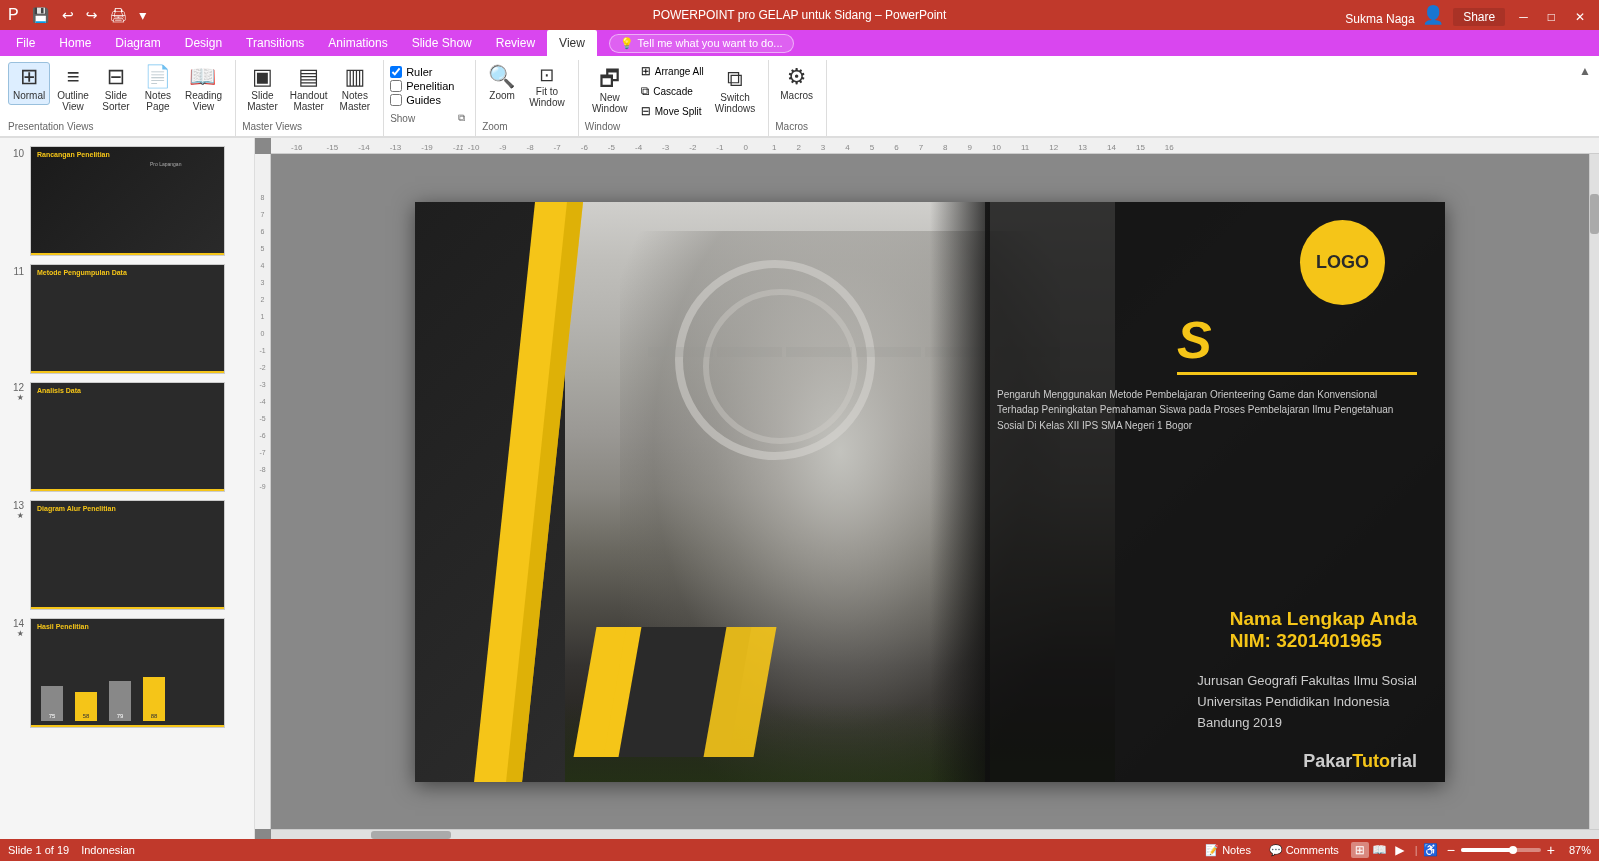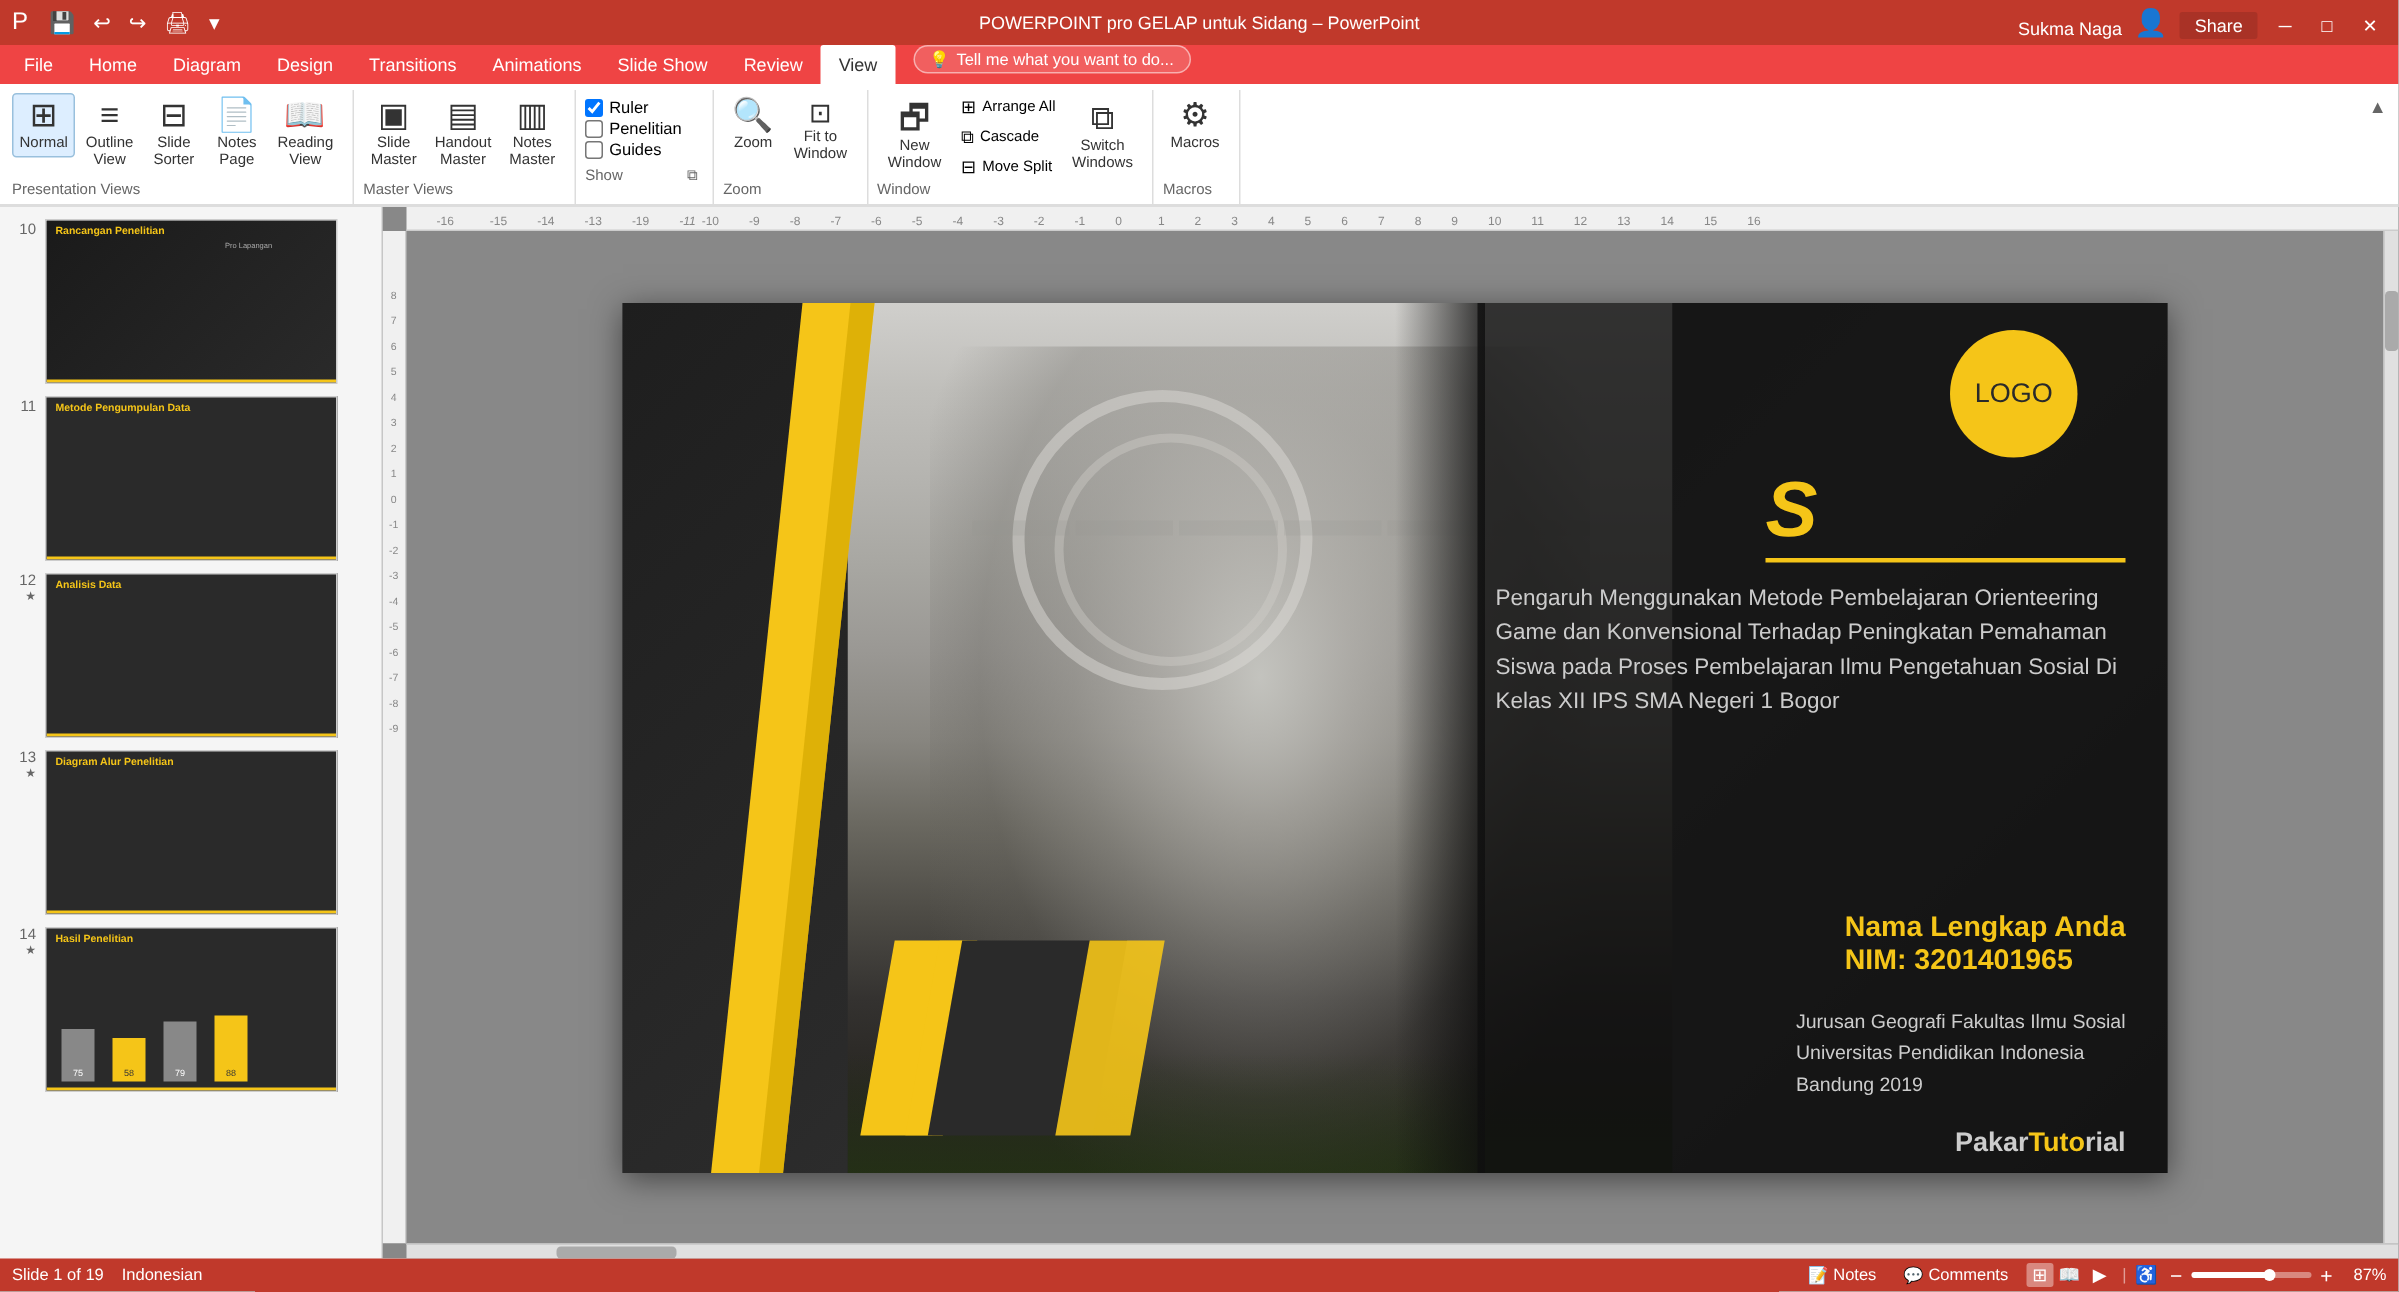--- a/index.html
+++ b/index.html
@@ -87,21 +87,21 @@
   <div class="title-bar-right">
     <span>Sukma Naga</span>
     <span style="font-size:18px;">👤</span>
     <button style="background:#a93226; color:white; border:none; padding:2px 10px; cursor:pointer; border-radius:2px; font-size:12px;">Share</button>
     <span style="cursor:pointer; padding:2px 6px;">─</span>
     <span style="cursor:pointer; padding:2px 6px;">□</span>
     <span style="cursor:pointer; padding:2px 6px;">✕</span>
   </div>
 </div>
 
-<div class="ribbon-tabs" style="background:#ef4444; display:flex; align-items:flex-start; height:26px; padding:0 4px;">
+<div class="ribbon-tabs" style="background:#d946ef; display:flex; align-items:center; height:26px; padding:0 4px;">
   <span class="ribbon-tab">File</span>
   <span class="ribbon-tab">Home</span>
   <span class="ribbon-tab">Diagram</span>
   <span class="ribbon-tab">Design</span>
   <span class="ribbon-tab">Transitions</span>
   <span class="ribbon-tab">Animations</span>
   <span class="ribbon-tab">Slide Show</span>
   <span class="ribbon-tab">Review</span>
   <span class="ribbon-tab active">View</span>
   <div class="tell-me" style="margin-left:12px; background:rgba(255,255,255,0.15); border:1px solid rgba(255,255,255,0.5); border-radius:12px; padding:2px 10px; color:white; font-size:11px; display:flex; align-items:center; gap:4px;">
@@ -410,33 +410,33 @@
           </div>
 
           <div style="position:absolute;left:120px;top:0;width:48px;height:580px;background:#f5c518;transform:skewX(-6deg);transform-origin:top;"></div>
 
           <div style="position:absolute;left:152px;top:0;width:16px;height:580px;background:#d4a800;transform:skewX(-6deg);transform-origin:top;opacity:0.7;"></div>
 
           <div style="position:absolute;right:0;top:0;width:460px;height:580px;background:rgba(15,15,15,0.82);"></div>
 
           <div style="position:absolute;right:455px;top:0;width:60px;height:580px;background:linear-gradient(to right,transparent,rgba(15,15,15,0.82));"></div>
 
-          <div style="position:absolute;right:60px;top:18px;width:85px;height:85px;border-radius:50%;background:#f5c518;display:flex;align-items:center;justify-content:center;font-weight:normal;font-size:18px;color:#2a2a2a;">
+          <div style="position:absolute;right:60px;top:18px;width:85px;height:85px;border-radius:50%;background:#f5c518;display:flex;align-items:center;justify-content:center;font-weight:bold;font-size:18px;color:#2a2a2a;">
             <span>LOGO</span>
           </div>
 
           <div style="position:absolute;right:28px;top:108px;">
             <div style="display:flex;align-items:baseline;">
               <span style="color:#f5c518;font-size:52px;font-weight:900;font-style:italic;">S</span>
             </div>
 
             <div style="width:240px;height:3px;background:#f5c518;margin-top:2px;"></div>
           </div>
 
-          <div style="position:absolute;right:28px;top:185px;width:420px;color:#cccccc;font-size:15px;line-height:1.55;">
+          <div style="position:absolute;right:28px;top:185px;width:420px;color:#cccccc;font-size:10px;line-height:1.55;">
             <span>Pengaruh Menggunakan Metode Pembelajaran Orienteering Game dan Konvensional Terhadap Peningkatan Pemahaman Siswa pada Proses Pembelajaran Ilmu Pengetahuan Sosial Di Kelas XII IPS SMA Negeri 1 Bogor</span>
           </div>
 
           <div style="position:absolute;right:28px;bottom:130px;">
             <div style="color:#f5c518;font-size:19px;font-weight:bold;">Nama Lengkap Anda</div>
             <div style="color:#f5c518;font-size:19px;font-weight:bold;">NIM: 3201401965</div>
           </div>
 
           <div style="position:absolute;right:28px;bottom:48px;color:#cccccc;font-size:13px;line-height:1.6;">
             <div>Jurusan Geografi  Fakultas Ilmu Sosial</div>

